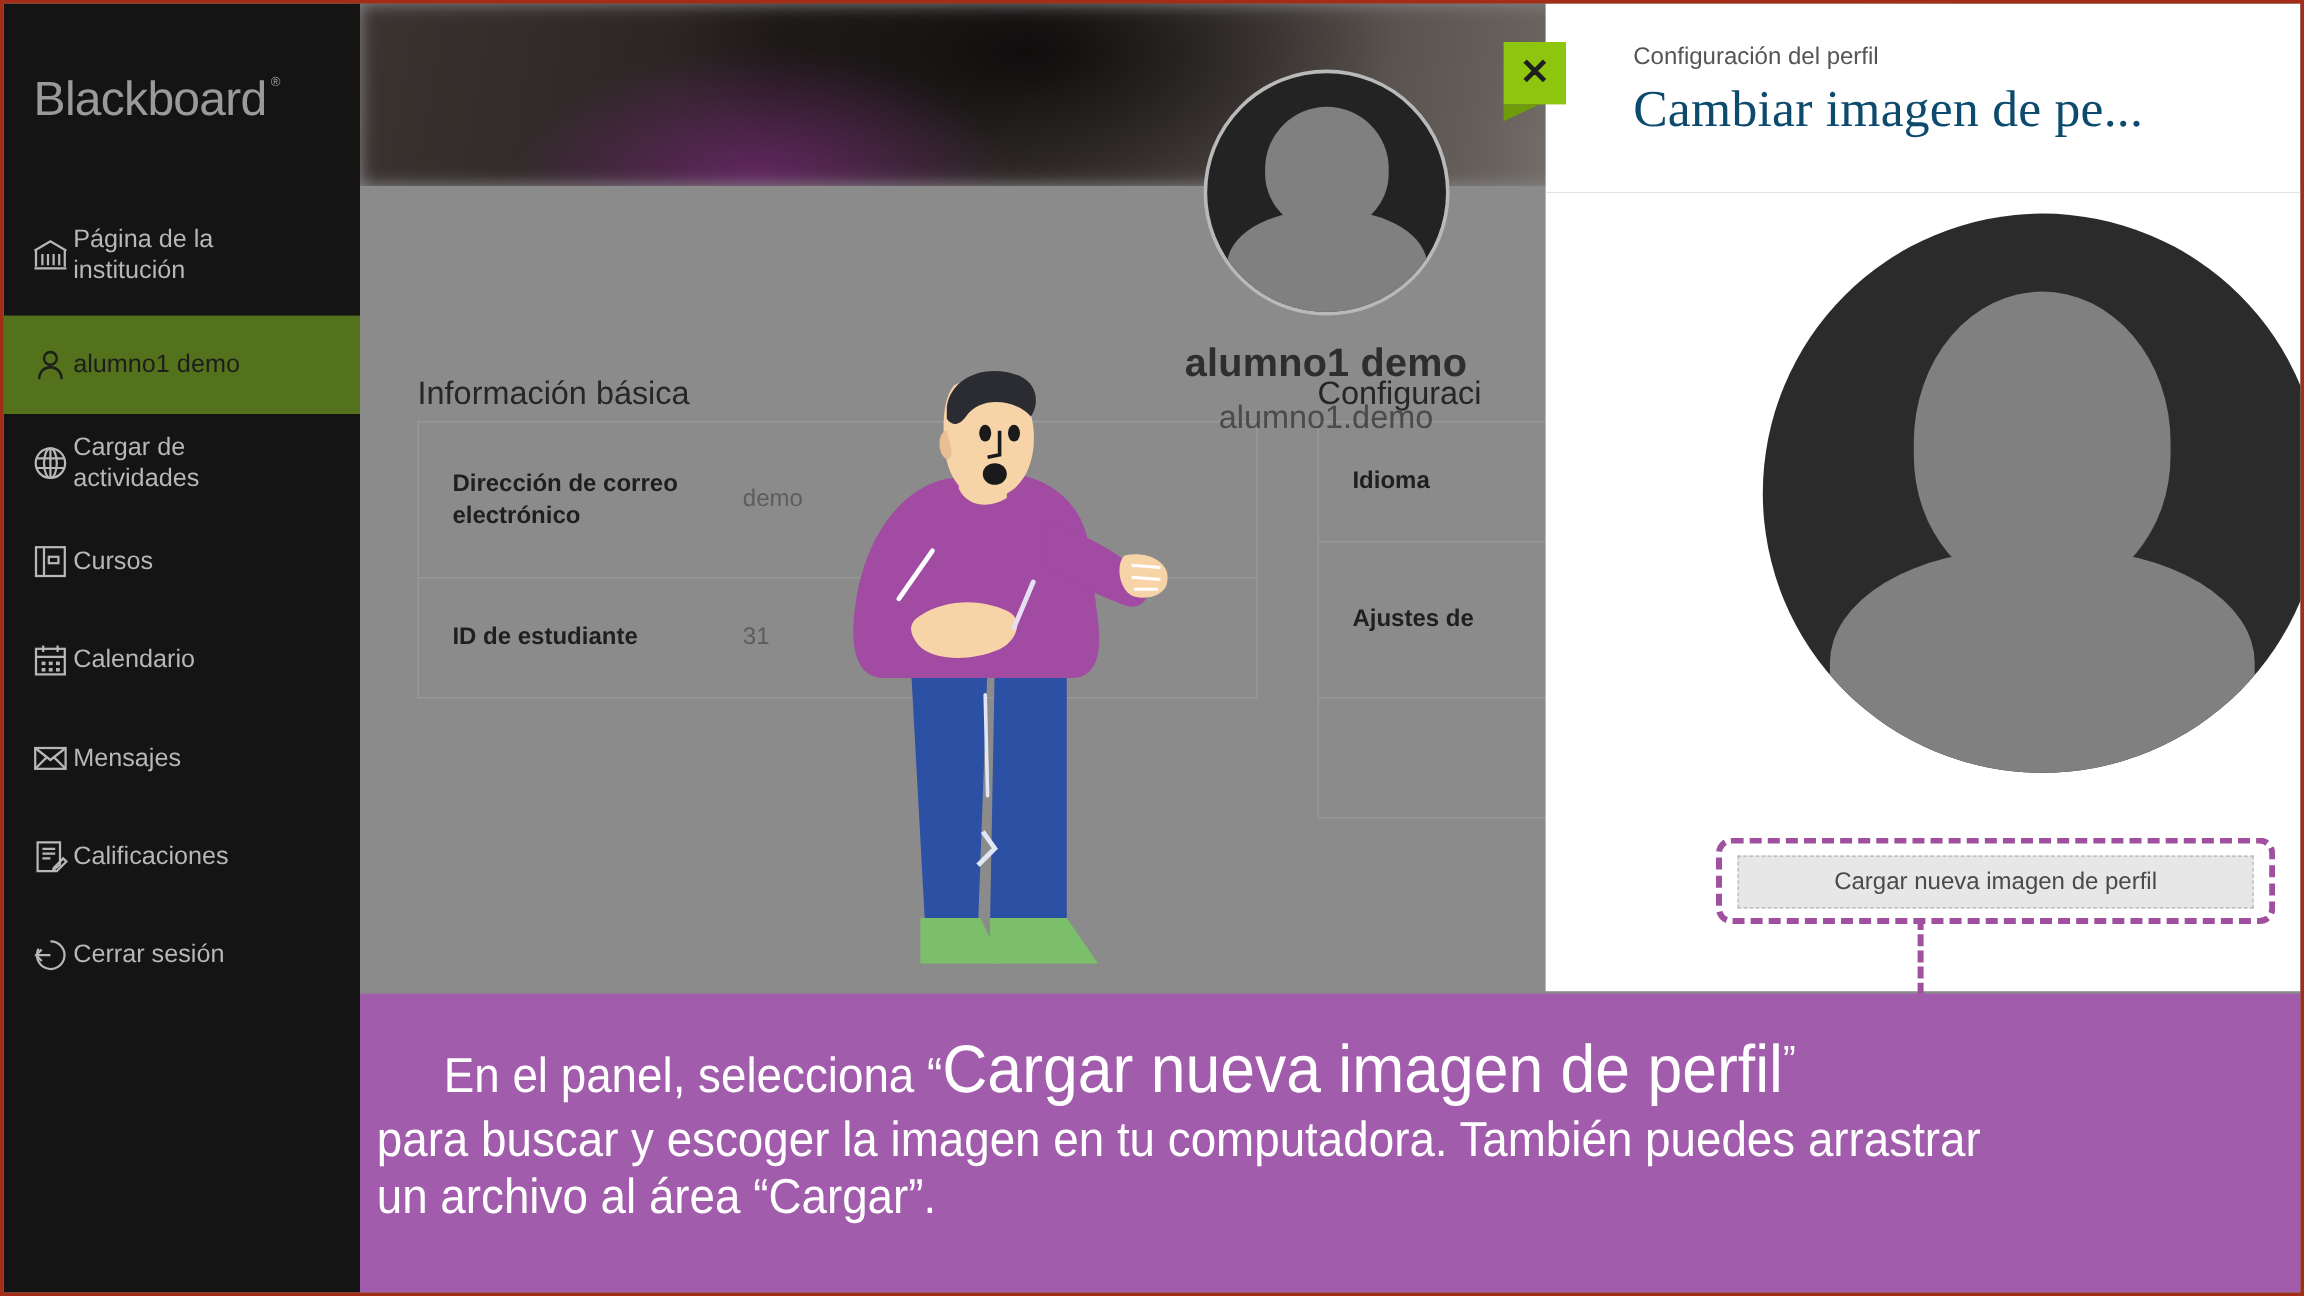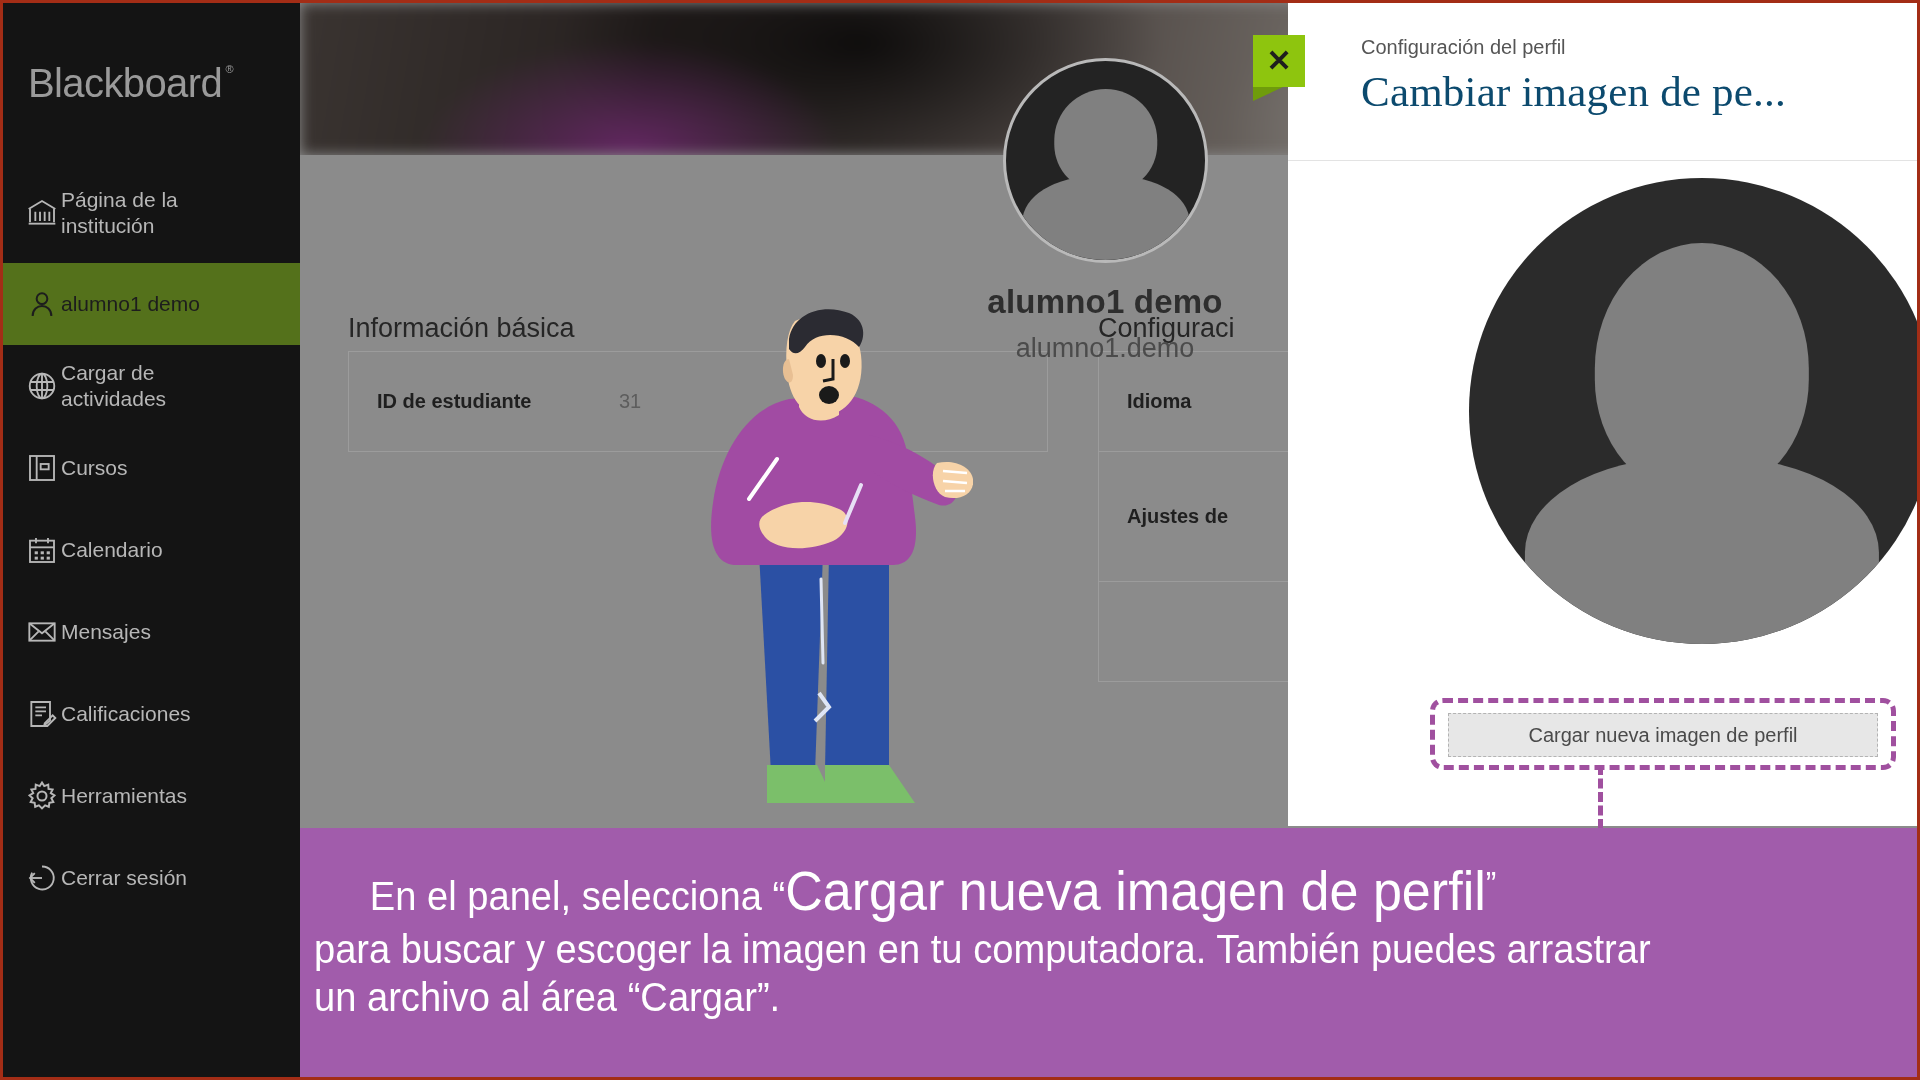--- a/index.html
+++ b/index.html
@@ -174,20 +174,24 @@
     </div>
   </div>
   <div id="name-block">
     <div class="big">alumno1 demo</div>
     <div class="small">alumno1.demo</div>
   </div>
 
   <div class="section" id="sec-basic">
     <div class="sec-title">Información básica</div>
     <div class="tbl">
+      <div class="row" style="height:130px">
+        <div class="k">Dirección de correo electrónico</div>
+        <div class="v">demo</div>
+      </div>
       <div class="row">
         <div class="k">ID de estudiante</div>
         <div class="v">31</div>
       </div>
     </div>
   </div>
 
   <div class="section" id="sec-conf">
     <div class="sec-title">Configuraci</div>
     <div class="tbl">
@@ -324,29 +328,20 @@
       <span class="ic">
         <svg width="32" height="32" viewBox="0 0 24 24" fill="none" stroke="#b7b7b7" stroke-width="1.4">
           <path d="M4 3 H18 V17 L13 21 H4 Z"></path>
             <path d="M7 7 H15 M7 10 H15 M7 13 H12"></path>
           <path d="M14 19 L20 13 L22 15 L16 21 H14 Z"></path>
         </svg>
       </span>
       <span class="lbl">Calificaciones</span>
     </div>
 
-    <div class="nav-item">
-      <span class="ic">
-        <svg width="34" height="34" viewBox="0 0 24 24" fill="none" stroke="#b7b7b7" stroke-width="1.4">
-          <circle cx="12" cy="12" r="3.2"></circle>
-          <path d="M12 2.5 L13.6 5 L16.4 4 L16.6 7 L19.5 7.4 L18.2 10 L20.8 11.6 L18.6 13.6 L20 16.2 L17.2 16.8 L16.8 19.6 L14.2 18.6 L12 20.8 L9.8 18.6 L7.2 19.6 L6.8 16.8 L4 16.2 L5.4 13.6 L3.2 11.6 L5.8 10 L4.5 7.4 L7.4 7 L7.6 4 L10.4 5 Z"></path>
-        </svg>
-      </span>
-      <span class="lbl">Herramientas</span>
-    </div>
 
     <div class="nav-item">
       <span class="ic">
         <svg width="32" height="32" viewBox="0 0 24 24" fill="none" stroke="#b7b7b7" stroke-width="1.4">
           <path d="M12 3.4 A8.6 8.6 0 1 1 4.6 8"></path>
           <path d="M3 12 H12"></path>
             <path d="M6.6 8.4 L3 12 L6.6 15.6"></path>
         </svg>
       </span>
       <span class="lbl">Cerrar sesión</span>

